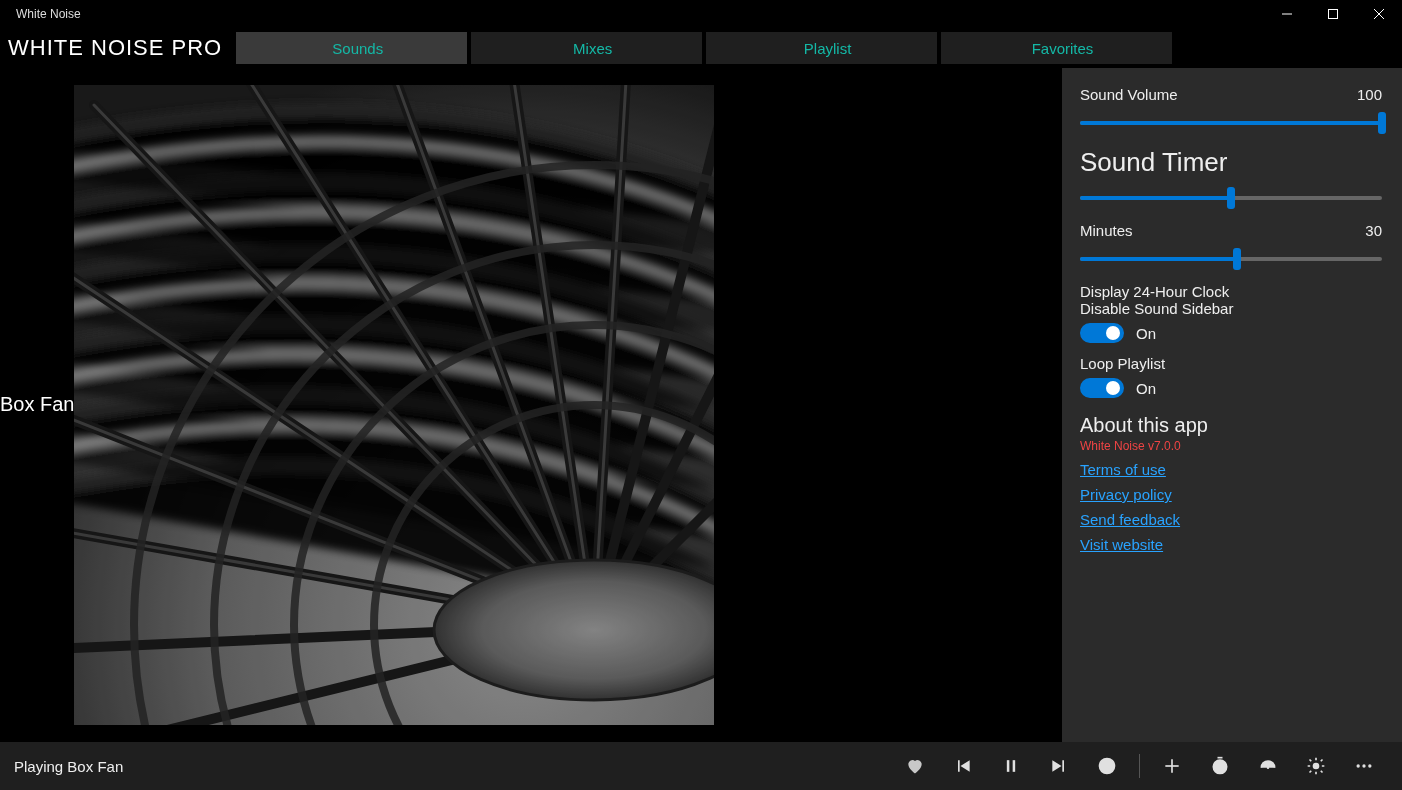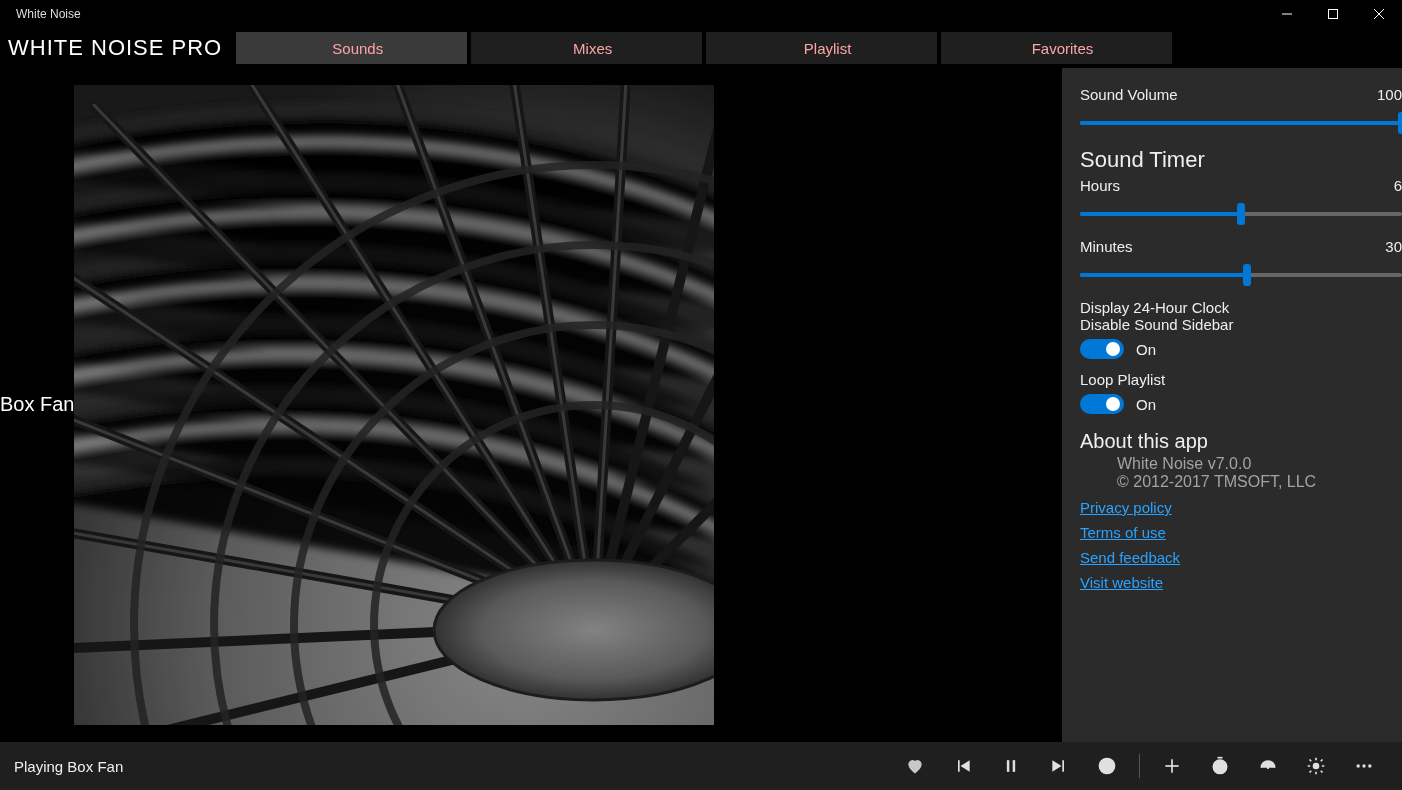--- a/index.html
+++ b/index.html
@@ -46,21 +46,21 @@
     display: flex; align-items: center;
     white-space: nowrap;
   }
   .tabs { flex: 1; display: flex; gap: 4px; align-items: center; padding-right: 230px;}
   .tab {
     flex: 1;
     height: 32px;
     background: #1f1f1f;
     display: flex; align-items: center; justify-content: center;
     font-size: 15px;
-    color: #fca5a5;
+    color: #14b8a6;
     padding-left: 12px;
   }
   .tab.active { background: #3a3a3a; }
   
   .main {
     flex: 1;
     display: flex;
     overflow: hidden;
   }
   .content {
@@ -80,50 +80,50 @@
     width: 640px; height: 640px;
     background: #222;
     overflow: hidden;
     position: relative;
   }
   .album-art svg { width: 100%; height: 100%; display:block; }
   
   .sidebar {
     width: 340px;
     background: #2b2b2b;
-    padding: 14px 0 16px 18px;
+    padding: 14px 20px 16px 18px;
     overflow-y: auto;
     font-size: 15px;
     color: #eee;
   }
   .sb-row { display: flex; justify-content: space-between; align-items: center; margin-top: 4px;}
   .slider-track {
     height: 4px; background: #666; position: relative; margin: 18px 0 22px 0; border-radius:2px;
   }
   .slider-fill { position:absolute; left:0; top:0; bottom:0; background:#0078d7; border-radius:2px;}
   .slider-thumb {
     position:absolute; top:50%; width:8px; height:22px;
     background:#0078d7; border-radius:3px; transform:translate(-50%,-50%);
   }
-  .sb-heading { font-size: 22px; margin: 12px 0 2px 0; font-weight:400;}
+  .sb-heading { font-size: 26px; margin: 12px 0 2px 0; font-weight:400;}
   .sb-subheading { font-size: 20px; margin: 16px 0 2px 0; font-weight:400;}
   .toggle-row { display:flex; align-items:center; gap:12px; margin:6px 0 12px 0;}
   .toggle {
     width: 44px; height: 20px; border-radius: 10px; position: relative;
     border: 2px solid #888;
   }
   .toggle.off { background: transparent; }
   .toggle.on  { background: #0078d7; border-color:#0078d7; }
   .toggle-knob {
     position:absolute; top:1px; width:14px; height:14px; border-radius:50%; background:#fff;
   }
   .toggle.off .toggle-knob { left:2px; background:#ccc;}
   .toggle.on  .toggle-knob { right:2px; }
   .link { color:#29a3ff; text-decoration: underline; display:block; margin:8px 0; font-size:15px;}
-  .about-line { font-size:16px; color:#a3a3a3;margin-left:37px; }
+  .about-line { font-size:12px; color:#ef4444; }
   
   .bottombar {
     height: 48px;
     background: #1f1f1f;
     display: flex;
     align-items: center;
     padding: 0 14px;
   }
   .now-playing { font-size: 15px; color:#eee;text-align:right; }
   .bb-spacer { flex:1; }
@@ -265,24 +265,20 @@
       <span>Sound Volume</span>
       <span>100</span>
     </div>
     <div class="slider-track">
       <div class="slider-fill" style="width:100%"></div>
       <div class="slider-thumb" style="left:100%"></div>
     </div>
 
     <div class="sb-heading">Sound Timer</div>
 
-    <div class="sb-row">
-      <span>Hours</span>
-      <span>6</span>
-    </div>
     <div class="slider-track">
       <div class="slider-fill" style="width:50%"></div>
       <div class="slider-thumb" style="left:50%"></div>
     </div>
 
     <div class="sb-row">
       <span>Minutes</span>
       <span>30</span>
     </div>
     <div class="slider-track">
@@ -303,23 +299,22 @@
     <div>Loop Playlist</div>
     <div class="toggle-row">
       <div class="toggle on">
           <div class="toggle-knob"></div>
         </div>
       <span>On</span>
     </div>
 
     <div class="sb-subheading">About this app</div>
     <div class="about-line">White Noise v7.0.0</div>
-    <div class="about-line">© 2012-2017 TMSOFT, LLC</div>
+    <a class="link">Terms of use</a>
     <a class="link">Privacy policy</a>
-    <a class="link">Terms of use</a>
     <a class="link">Send feedback</a>
     <a class="link">Visit website</a>
   </div>
 </div>
 
 <div class="bottombar">
   <span class="now-playing">Playing Box Fan</span>
   <div class="bb-spacer"></div>
   <div class="bb-btn fav">
     <svg viewBox="0 0 24 24">

